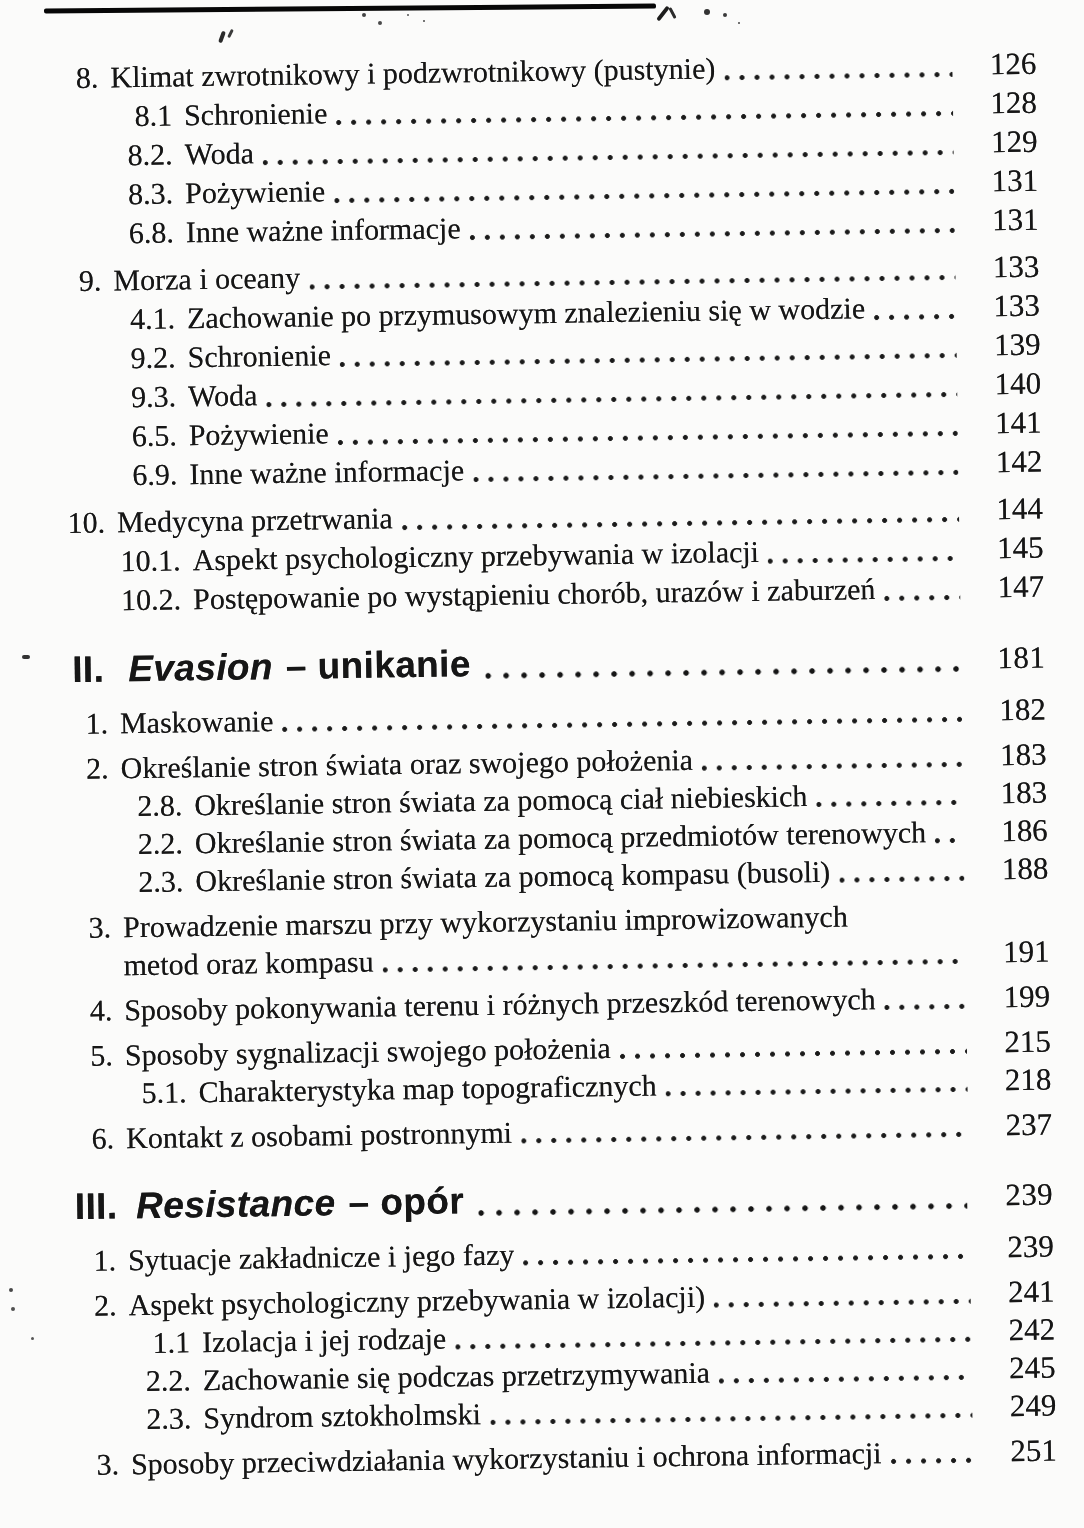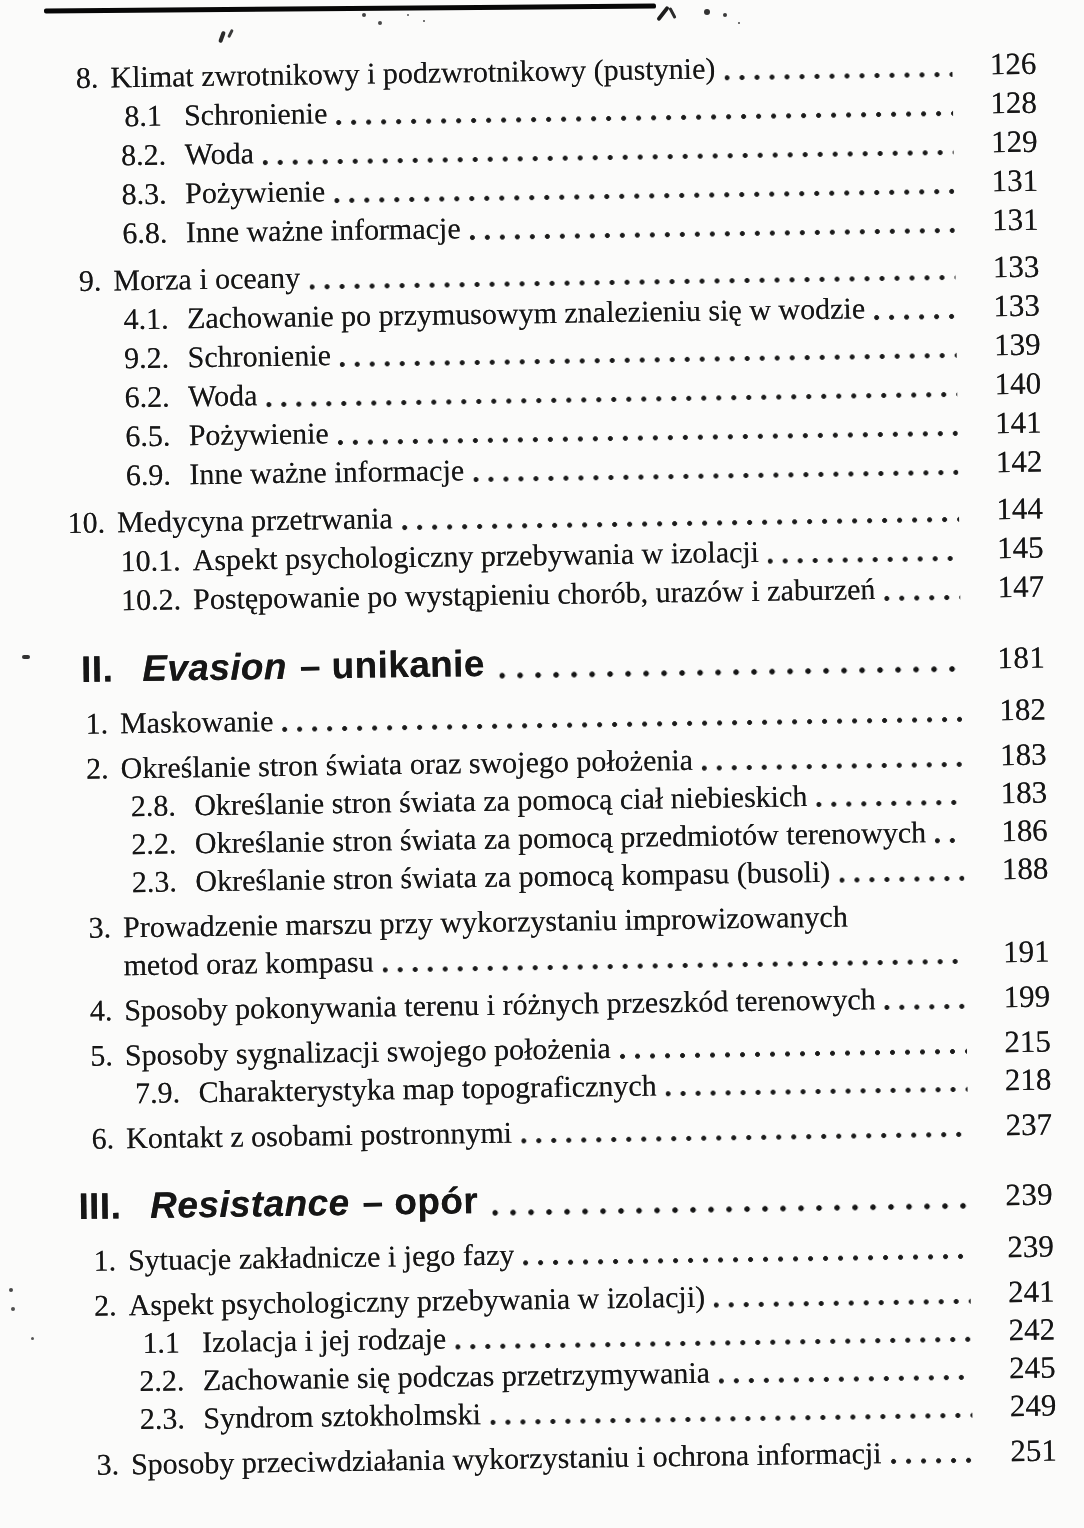--- a/index.html
+++ b/index.html
@@ -54,42 +54,42 @@
   .row.lvl1 { margin-left:113px; }
   .sec-0 .row.lvl0 { margin-top:8px; }
   .sec-0 .row.lvl0:first-child { margin-top:0; }
   .sec-1 .row.lvl0, .sec-2 .row.lvl0 { margin-top:7px; }
   .row.cont { margin-top:0 !important; }
 
   .num {
     display:inline-block; flex:0 0 auto;
     min-width:40px; text-align:right; margin-right:12px;
   }
-  .lvl1 .num { min-width:58px; text-align:center; }
+  .lvl1 .num { min-width:58px; text-align:right; }
   .title { flex:0 1 auto; overflow:hidden; }
 
   .dots {
     flex:1 1 12px; min-width:8px;
     align-self:flex-end;
     height:9px; margin:0 10px 6px 9px;
     background-image:radial-gradient(circle at 2.5px 4.5px, #1a1a1a 2.1px, rgba(0,0,0,0) 2.8px);
     background-size:15px 9px;
     background-repeat:repeat-x;
   }
   .pg { flex:0 0 auto; min-width:74px; text-align:right; font-size:31px; }
 
   
   .part-heading {
     display:flex; align-items:baseline;
     margin:26px 0 10px 54px;
     font-family:"Liberation Sans", sans-serif;
     font-weight:bold; font-size:37px; line-height:46px;
     white-space:nowrap; letter-spacing:0.4px;
   }
-  .num2 { display:inline-block; flex:0 0 auto; min-width:50px; text-align:right; margin-right:29px; }
+  .num2 { display:inline-block; flex:0 0 auto; min-width:50px; text-align:center; margin-right:15px; }
   .pt { flex:0 1 auto; }
   .t-italic { font-style:italic; }
   .t-rest { margin-left:13px; }
   .part-heading .dots {
     height:10px; margin:0 12px 8px 14px;
     background-image:radial-gradient(circle at 2.8px 5px, #151515 2.4px, rgba(0,0,0,0) 3.1px);
     background-size:18px 10px;
   }
   .part-heading .pg {
     font-family:"Liberation Serif", serif;
@@ -155,21 +155,21 @@
           <span class="dots"></span>
           <span class="pg">133</span>
         </div>
         <div class="row lvl1">
           <span class="num">9.2.</span>
           <span class="title">Schronienie</span>
           <span class="dots"></span>
           <span class="pg">139</span>
         </div>
         <div class="row lvl1">
-          <span class="num">6.2.</span>
+          <span class="num">9.3.</span>
           <span class="title">Woda</span>
           <span class="dots"></span>
           <span class="pg">140</span>
         </div>
         <div class="row lvl1">
           <span class="num">6.5.</span>
           <span class="title">Pożywienie</span>
           <span class="dots"></span>
           <span class="pg">141</span>
         </div>
@@ -251,21 +251,21 @@
           <span class="dots"></span>
           <span class="pg">199</span>
         </div>
         <div class="row lvl0">
           <span class="num">5.</span>
           <span class="title">Sposoby sygnalizacji swojego położenia</span>
           <span class="dots"></span>
           <span class="pg">215</span>
         </div>
         <div class="row lvl1">
-          <span class="num">7.9.</span>
+          <span class="num">5.1.</span>
           <span class="title">Charakterystyka map topograficznych</span>
           <span class="dots"></span>
           <span class="pg">218</span>
         </div>
         <div class="row lvl0">
           <span class="num">6.</span>
           <span class="title">Kontakt z osobami postronnymi</span>
           <span class="dots"></span>
           <span class="pg">237</span>
         </div>

